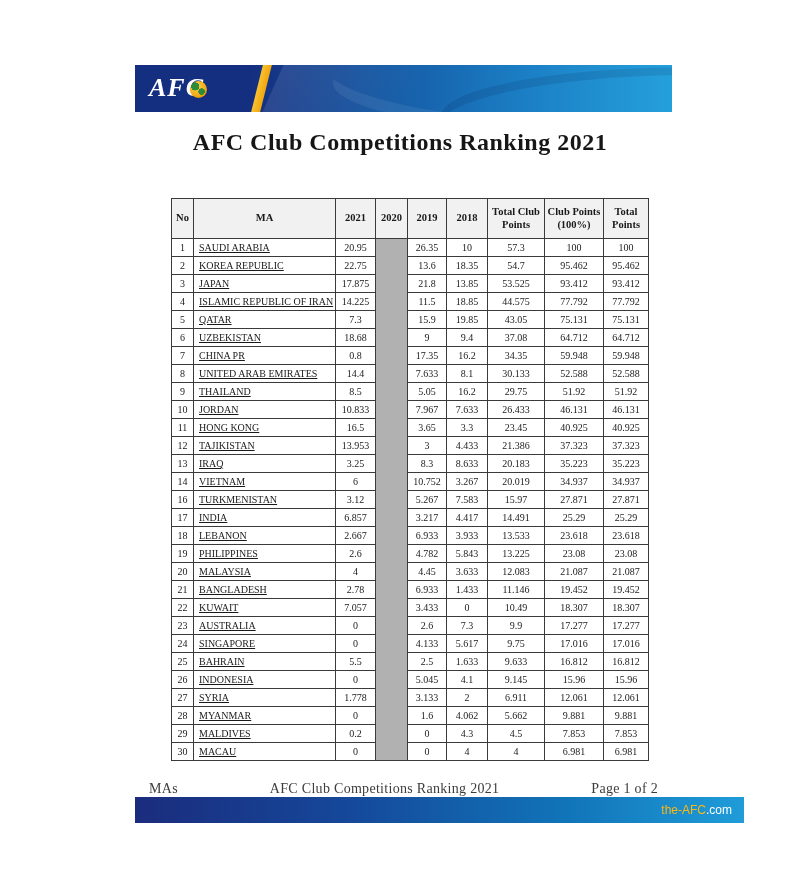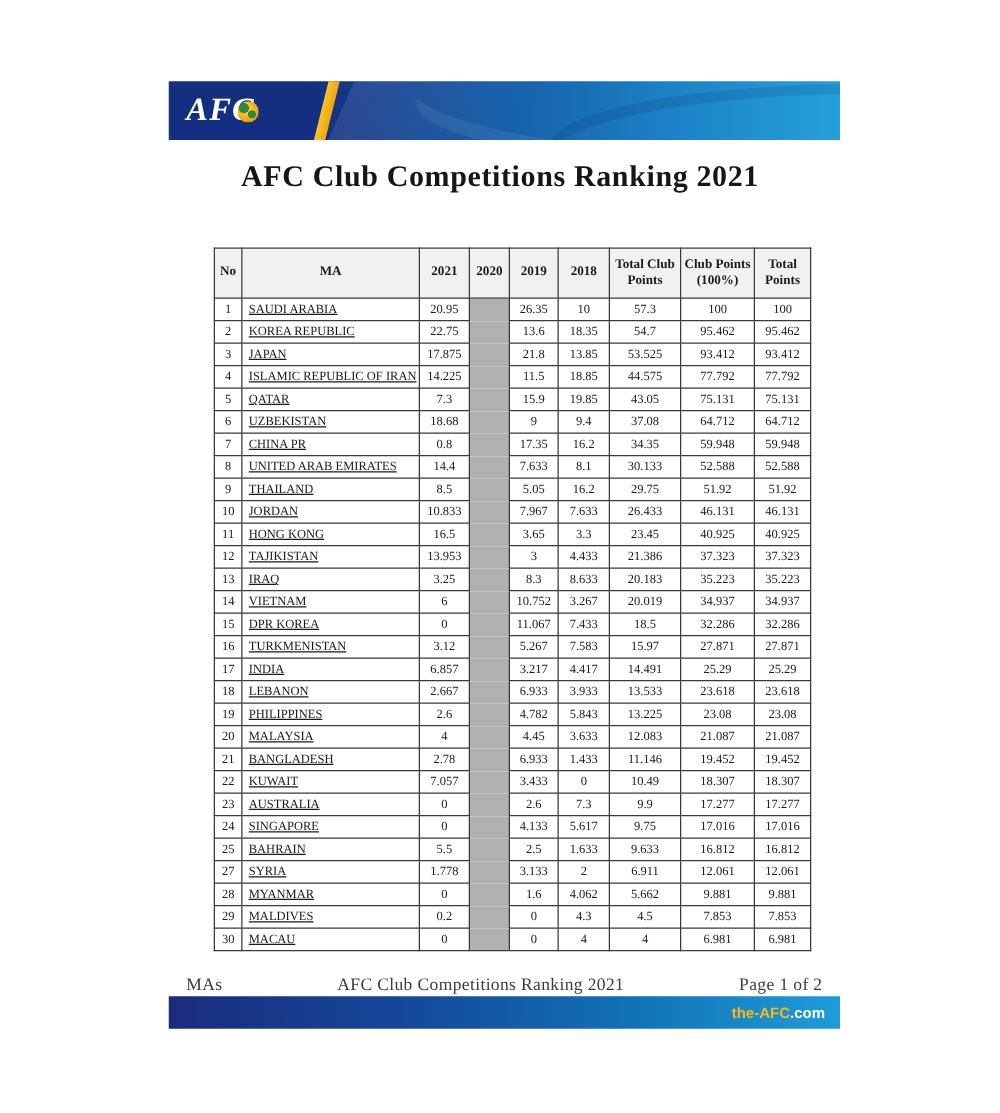--- a/index.html
+++ b/index.html
@@ -100,25 +100,25 @@
   }
 
   
   .footer-meta {
     position: absolute; left: 135px; top: 781px; width: 537px;
     display: flex; justify-content: space-between; align-items: baseline;
     font-size: 14px; color: #3c3c3c; letter-spacing: 0.3px;
     padding: 0 14px;
   }
   .footer-bar {
-    position: absolute; left: 135px; top: 797px; width: 537px; height: 26px;
+    position: absolute; left: 135px; top: 797px; width: 609px; height: 26px;
     background: linear-gradient(90deg, #1B2C7D 0%, #15489A 35%, #1173B8 70%, #1F9CD9 100%);
     display: flex; align-items: center; justify-content: flex-end;
     padding-right: 12px;
-    font-size: 12px; font-weight: bold;
+    font-size: 12px; font-weight: normal;
     font-family: "Liberation Sans", sans-serif;
   }
   .site-name { color: #FDB913; }
   .site-tld { color: #ffffff; }
 </style>
 </head>
 <body>
 
 <div class="page">
 
@@ -309,31 +309,20 @@
           <td class="ma">VIETNAM</td>
           <td>6</td>
           <td class="gray"></td>
           <td>10.752</td>
           <td>3.267</td>
           <td>20.019</td>
           <td>34.937</td>
           <td>34.937</td>
         </tr>
         <tr>
-          <td>15</td>
-          <td class="ma">DPR KOREA</td>
-          <td>0</td>
-          <td class="gray"></td>
-          <td>11.067</td>
-          <td>7.433</td>
-          <td>18.5</td>
-          <td>32.286</td>
-          <td>32.286</td>
-        </tr>
-        <tr>
           <td>16</td>
           <td class="ma">TURKMENISTAN</td>
           <td>3.12</td>
           <td class="gray"></td>
           <td>5.267</td>
           <td>7.583</td>
           <td>15.97</td>
           <td>27.871</td>
           <td>27.871</td>
         </tr>
@@ -430,20 +419,31 @@
           <td class="ma">BAHRAIN</td>
           <td>5.5</td>
           <td class="gray"></td>
           <td>2.5</td>
           <td>1.633</td>
           <td>9.633</td>
           <td>16.812</td>
           <td>16.812</td>
         </tr>
         <tr>
+          <td>26</td>
+          <td class="ma">INDONESIA</td>
+          <td>0</td>
+          <td class="gray"></td>
+          <td>5.045</td>
+          <td>4.1</td>
+          <td>9.145</td>
+          <td>15.96</td>
+          <td>15.96</td>
+        </tr>
+        <tr>
           <td>27</td>
           <td class="ma">SYRIA</td>
           <td>1.778</td>
           <td class="gray"></td>
           <td>3.133</td>
           <td>2</td>
           <td>6.911</td>
           <td>12.061</td>
           <td>12.061</td>
         </tr>

